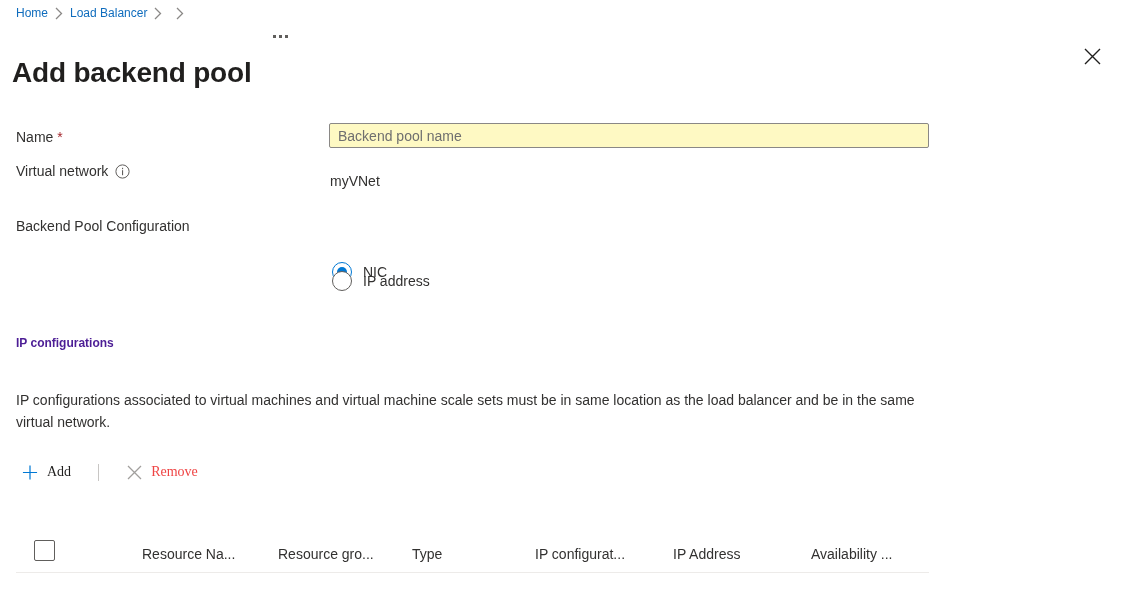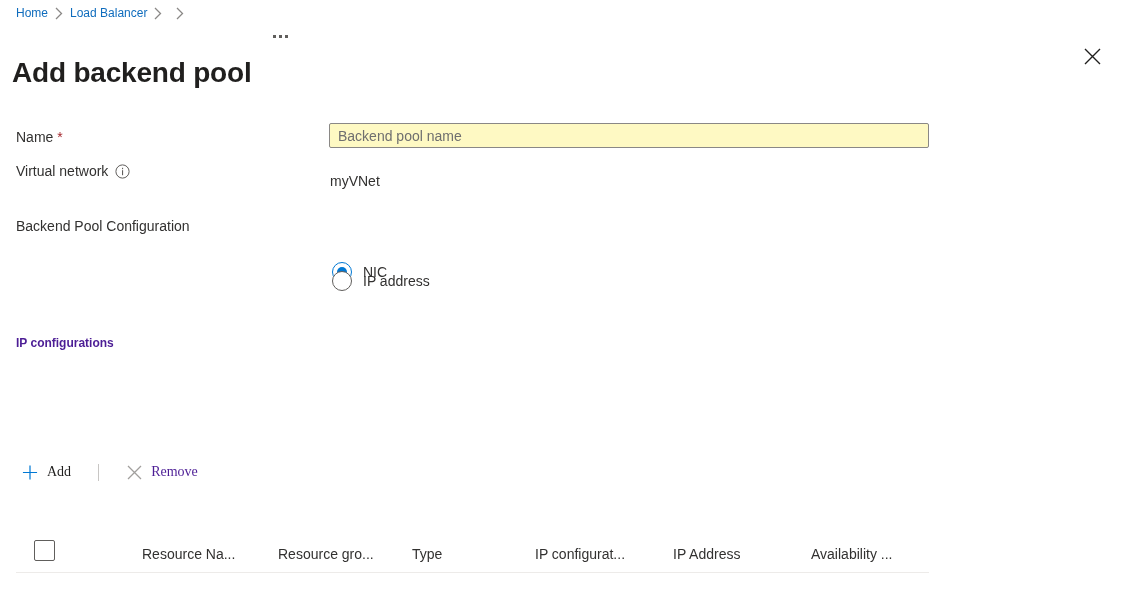--- a/index.html
+++ b/index.html
@@ -167,21 +167,21 @@
   }
   .cmd.disabled { cursor: default; }
   .cmd-ico {
     width: 16px; height: 16px;
     display: inline-flex; align-items: center; justify-content: center;
     color: #0078d4;
     margin-right: 9px;
   }
   .cmd.disabled .cmd-ico { color: #a19f9d; }
   .cmd-label { font-size: 14px; line-height: 20px; color: #201f1e; font-family: Liberation Serif, serif; }
-  .cmd.disabled .cmd-label { color: #4c1d95; }
+  .cmd.disabled .cmd-label { color: #ef4444; }
   .cmd-sep {
     width: 1px; height: 17px;
     background: #c8c6c4;
     margin: 0 21px;
   }
 
   
   .grid {
     position: absolute; left: 16px; top: 533px;
     width: 913px;
@@ -281,20 +281,21 @@
       <span class="radio-label">NIC</span>
     </div>
 
     <div class="radio-row" style="top:271px;">
       <span class="radio"></span>
       <span class="radio-label">IP address</span>
     </div>
   </div>
 
   <h2 class="section-heading">IP configurations</h2>
+  <p class="section-desc">IP configurations associated to virtual machines and virtual machine scale sets must be in same location as the load balancer and be in the same virtual network.</p>
 
   <div class="cmdbar">
     <div class="cmd">
       <span class="cmd-ico">
         <svg width="17" height="17" viewBox="0 0 17 17">
           <path d="M8.5 1 L8.5 16 M1 8.5 L16 8.5" stroke="#0078d4" stroke-width="1.3" fill="none"></path>
         </svg>
       </span>
       <span class="cmd-label">Add</span>
     </div>

